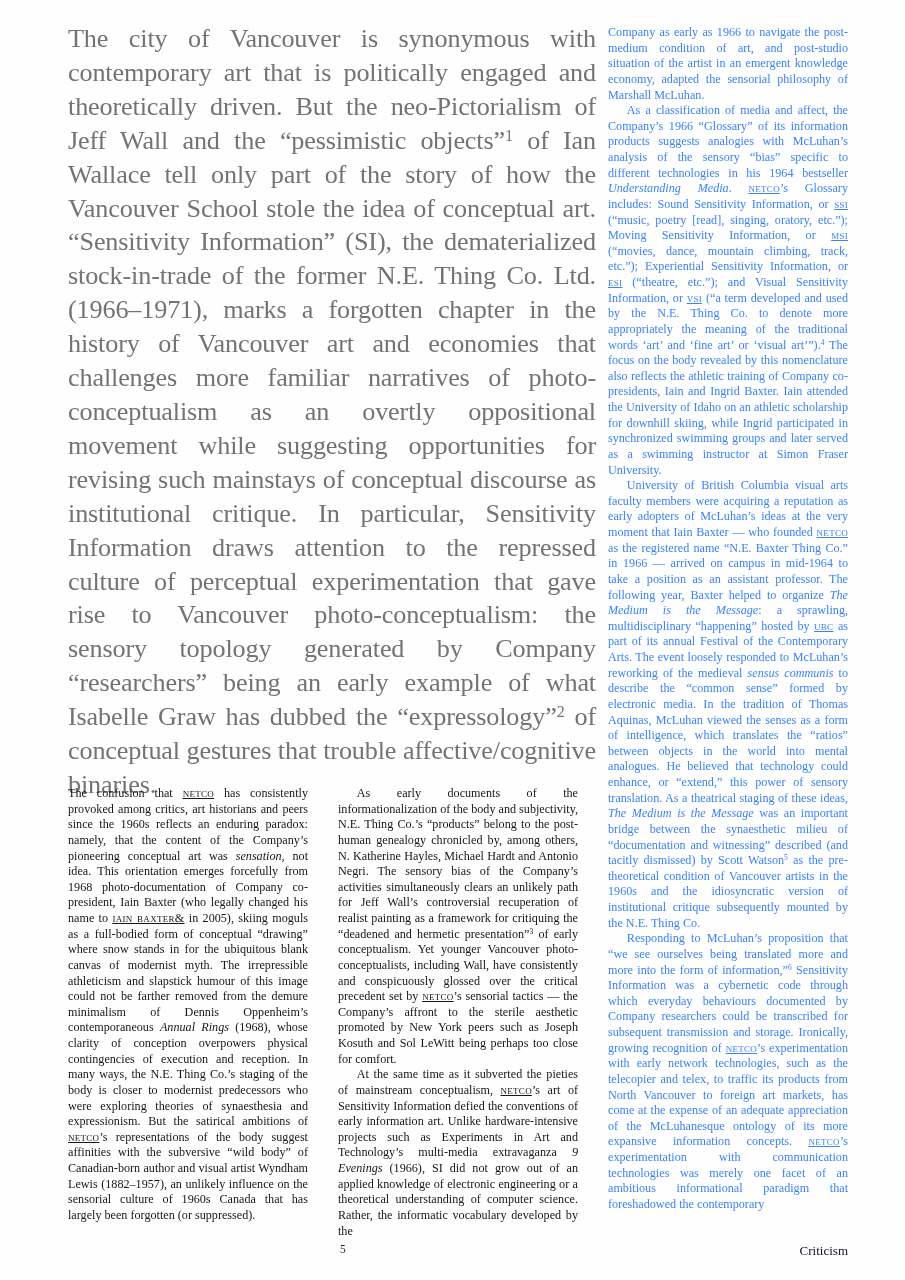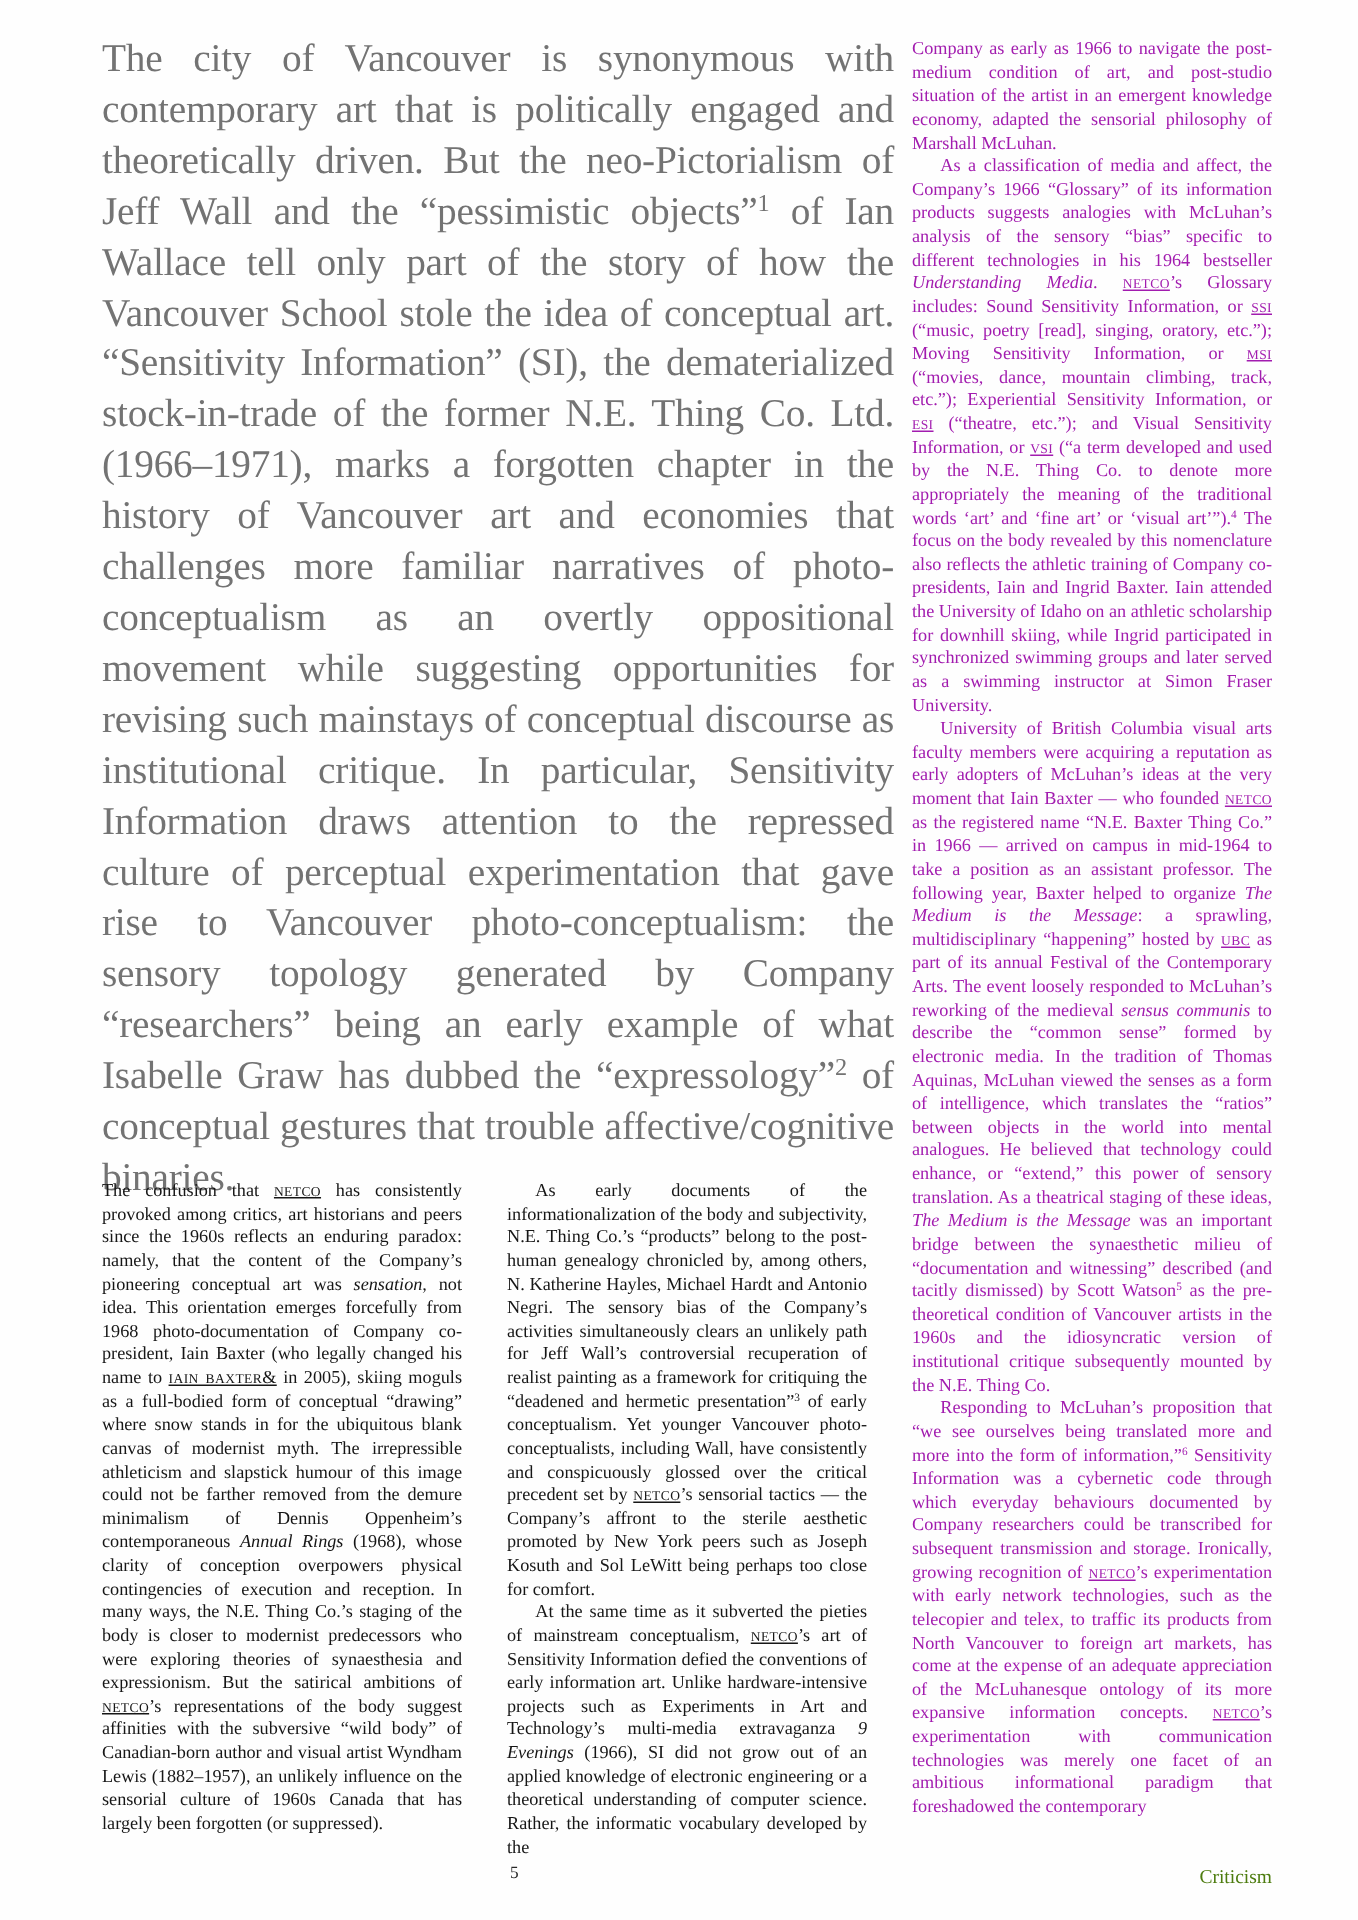--- a/index.html
+++ b/index.html
@@ -55,21 +55,21 @@
 
   
   .col-right {
     position: absolute;
     left: 540px;
     top: 3px;
     width: 240px;
     font-size: 12.15px;
     line-height: 15.62px;
     text-align: justify;
-    color: #a21caf;
+    color: #3b82f6;
   }
 
   
   .bottom-region {
     position: absolute;
     left: 68px;
     top: 738px;
     width: 780px;
     height: 480px;
     margin-top: 48px;
@@ -136,21 +136,21 @@
     left: 272px;
     top: 0;
     font-size: 11.5px;
     color: #272727;
   }
   .running-head {
     position: absolute;
     right: 0;
     top: 0;
     font-size: 13px;
-    color: #4d7c0f;
+    color: #0f172a;
   }
 </style>
 </head>
 <body>
 
 <div class="page">
 
   <div class="top-region">
 
     <div class="lede body-text">The city of Vancouver is synonymous with contemporary art that is politically engaged and theoretically driven. But the neo-Pictorialism of Jeff Wall and the “pessimistic objects”<sup>1</sup> of Ian Wallace tell only part of the story of how the Vancouver School stole the idea of conceptual art. “Sensitivity Information” (SI), the dematerialized stock-in-trade of the former N.E. Thing Co. Ltd. (1966–1971), marks a forgotten chapter in the history of Vancouver art and economies that challenges more familiar narratives of photo-conceptualism as an overtly oppositional movement while suggesting opportunities for revising such mainstays of conceptual discourse as institutional critique. In particular, Sensitivity Information draws attention to the repressed culture of perceptual experimentation that gave rise to Vancouver photo-conceptualism: the sensory topology generated by Company “researchers” being an early example of what Isabelle Graw has dubbed the “expressology”<sup>2</sup> of conceptual gestures that trouble affective/cognitive binaries.</div>

